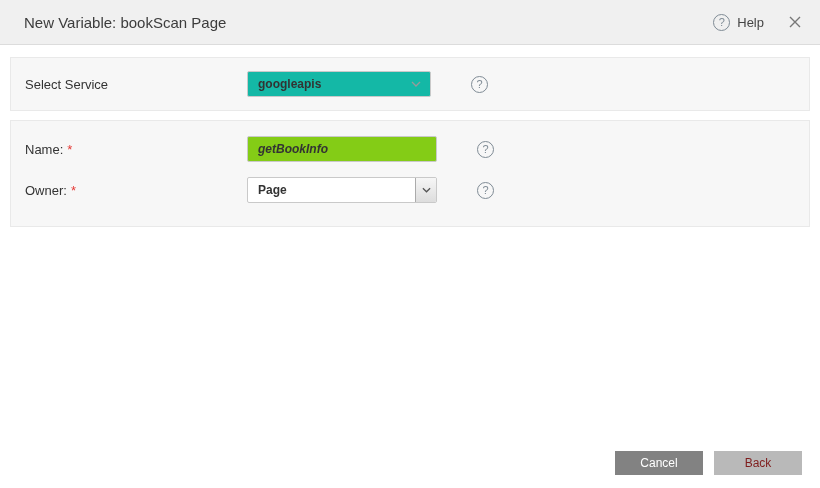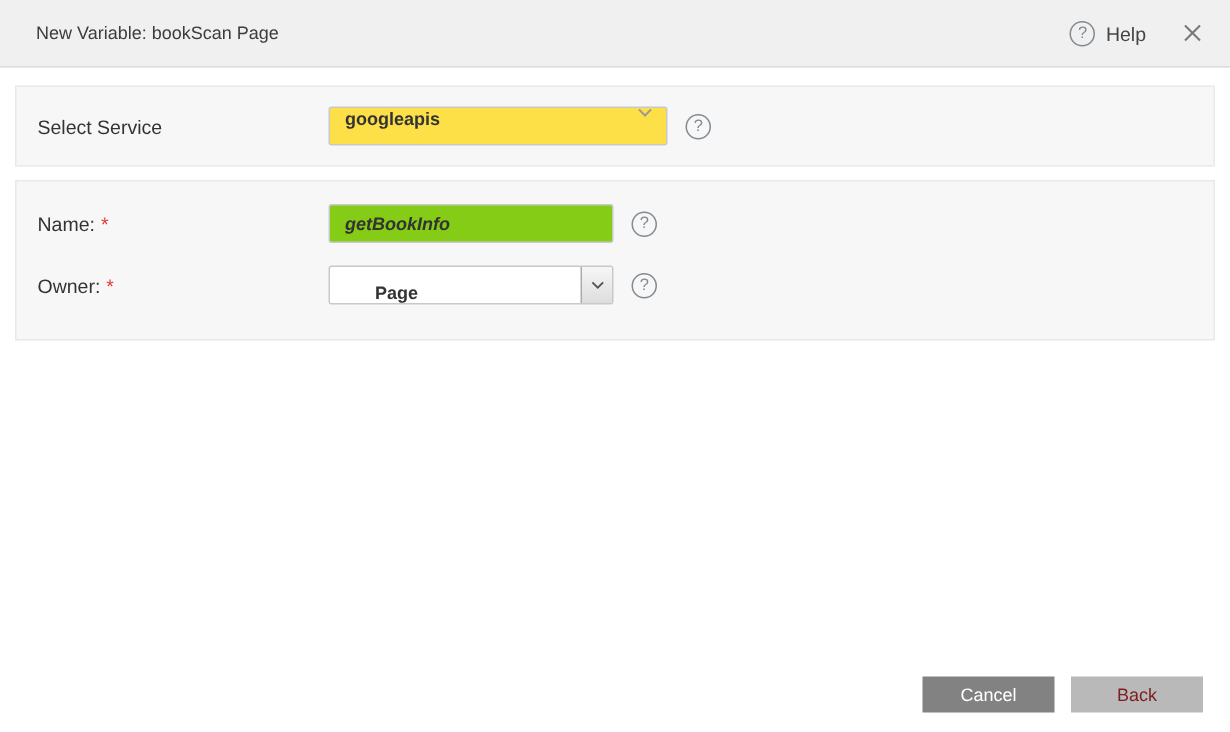--- a/index.html
+++ b/index.html
@@ -20,21 +20,21 @@
   .dlg-header {
     height: 45px;
     background: #f0f0f0;
     border-bottom: 1px solid #dcdcdc;
     display: flex;
     align-items: center;
     justify-content: space-between;
     padding: 0 16px 0 24px;
   }
   .dlg-title {
-    font-size: 12px;
+    font-size: 15px;
     font-weight: 400;
     color: #3c3c3c;
   }
   .header-right { display: flex; align-items: center; gap: 22px; }
   .help-link {
     display: flex;
     align-items: center;
     gap: 7px;
     cursor: pointer;
     color: #444444;
@@ -57,37 +57,37 @@
     width: 18px; height: 18px; cursor: pointer;
   }
   
   .panel {
     margin: 0 10px;
     background: #f7f7f7;
     border: 1px solid #e9e9e9;
   }
   .panel-service { margin-top: 12px; height: 54px; padding: 13px 0 0 14px; }
   .panel-details { margin-top: 9px; height: 107px; padding: 15px 0 0 14px; }
-  .form-row { display: flex; align-items: center; }
+  .form-row { display: flex; align-items: center; gap: 28px; }
   .form-row + .form-row { margin-top: 15px; }
   .field-label {
     width: 194px;
     font-size: 13px;
     color: #333333;
     flex: 0 0 auto;
   }
   .req { color: #e53935; margin-left: 4px; }
   
   .combo {
-    width: 226px; height: 26px;
-    background: #fde047;
+    width: 184px; height: 26px;
+    background: #14b8a6;
     border: 1px solid #c9c9c9;
     border-radius: 2px;
     display: flex;
-    align-items: flex-start;
+    align-items: center;
     justify-content: space-between;
     padding: 0 9px 0 10px;
     cursor: pointer;
   }
   .combo-value, .text-input, .nselect-value {
     font-size: 12px;
     font-weight: 600;
     color: #333333;
   }
   
@@ -101,25 +101,24 @@
     font-family: "Liberation Sans", sans-serif;
     font-style: italic;
   }
   
   .nselect {
     width: 190px; height: 26px;
     background: #ffffff;
     border: 1px solid #c9c9c9;
     border-radius: 2px;
     display: flex;
-    align-items: flex-end;
+    align-items: center;
     justify-content: space-between;
     cursor: pointer;
     overflow: hidden;
-    padding-left: 20px;
   }
   .nselect-value { padding-left: 10px; }
   .nselect-btn {
     width: 21px; height: 100%;
     background: linear-gradient(#f6f6f6, #dddddd);
     border-left: 1px solid #ababab;
     display: flex; align-items: center; justify-content: center;
     flex: 0 0 auto;
   }
   .row-help { margin-left: 12px; cursor: pointer; }

